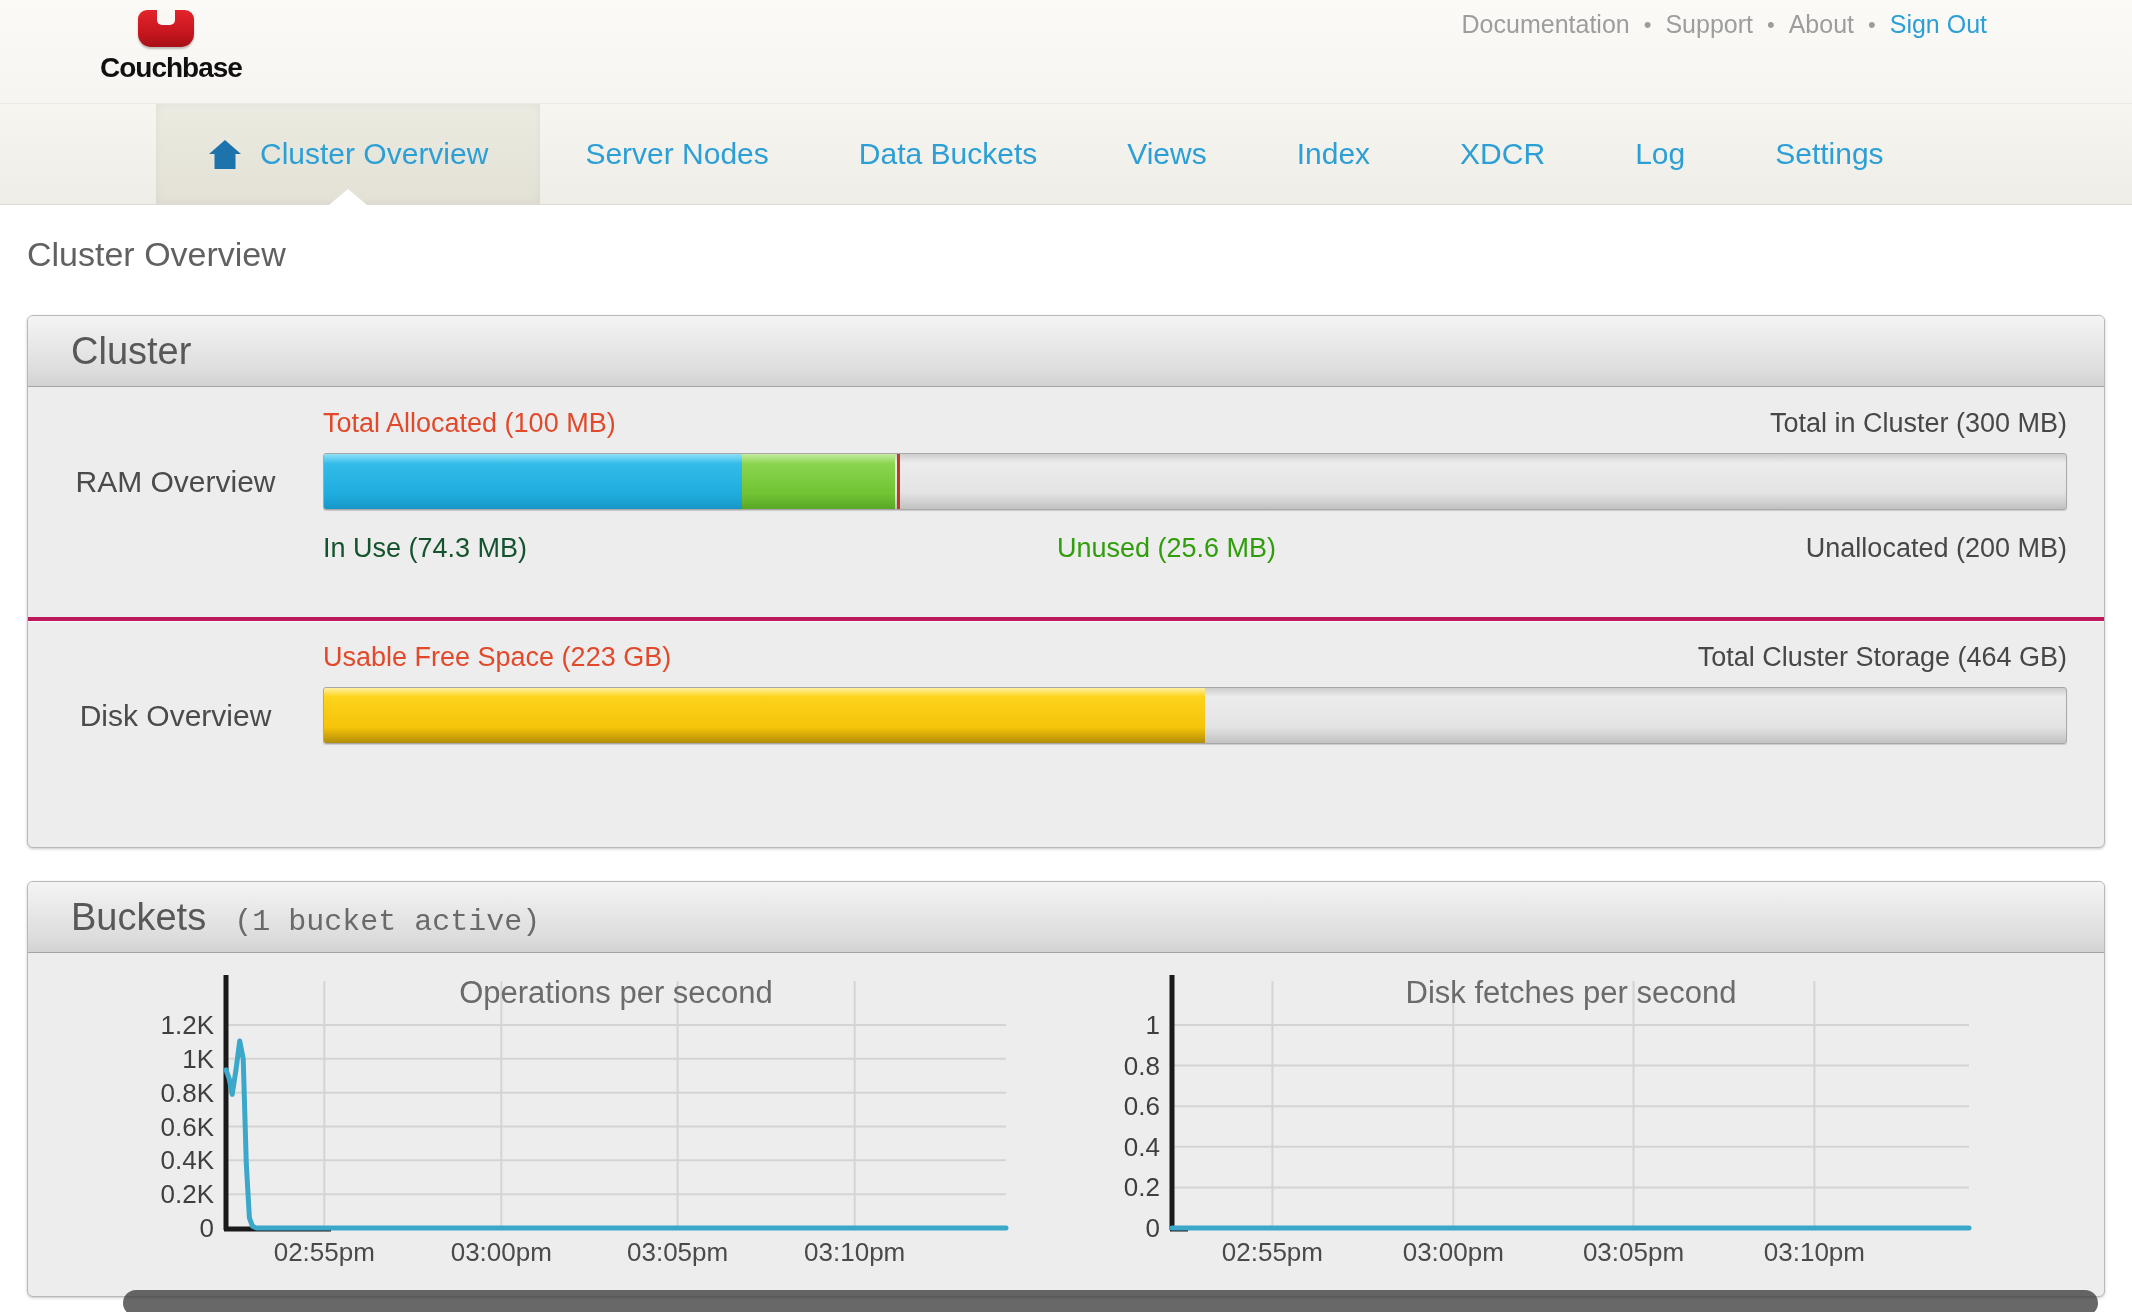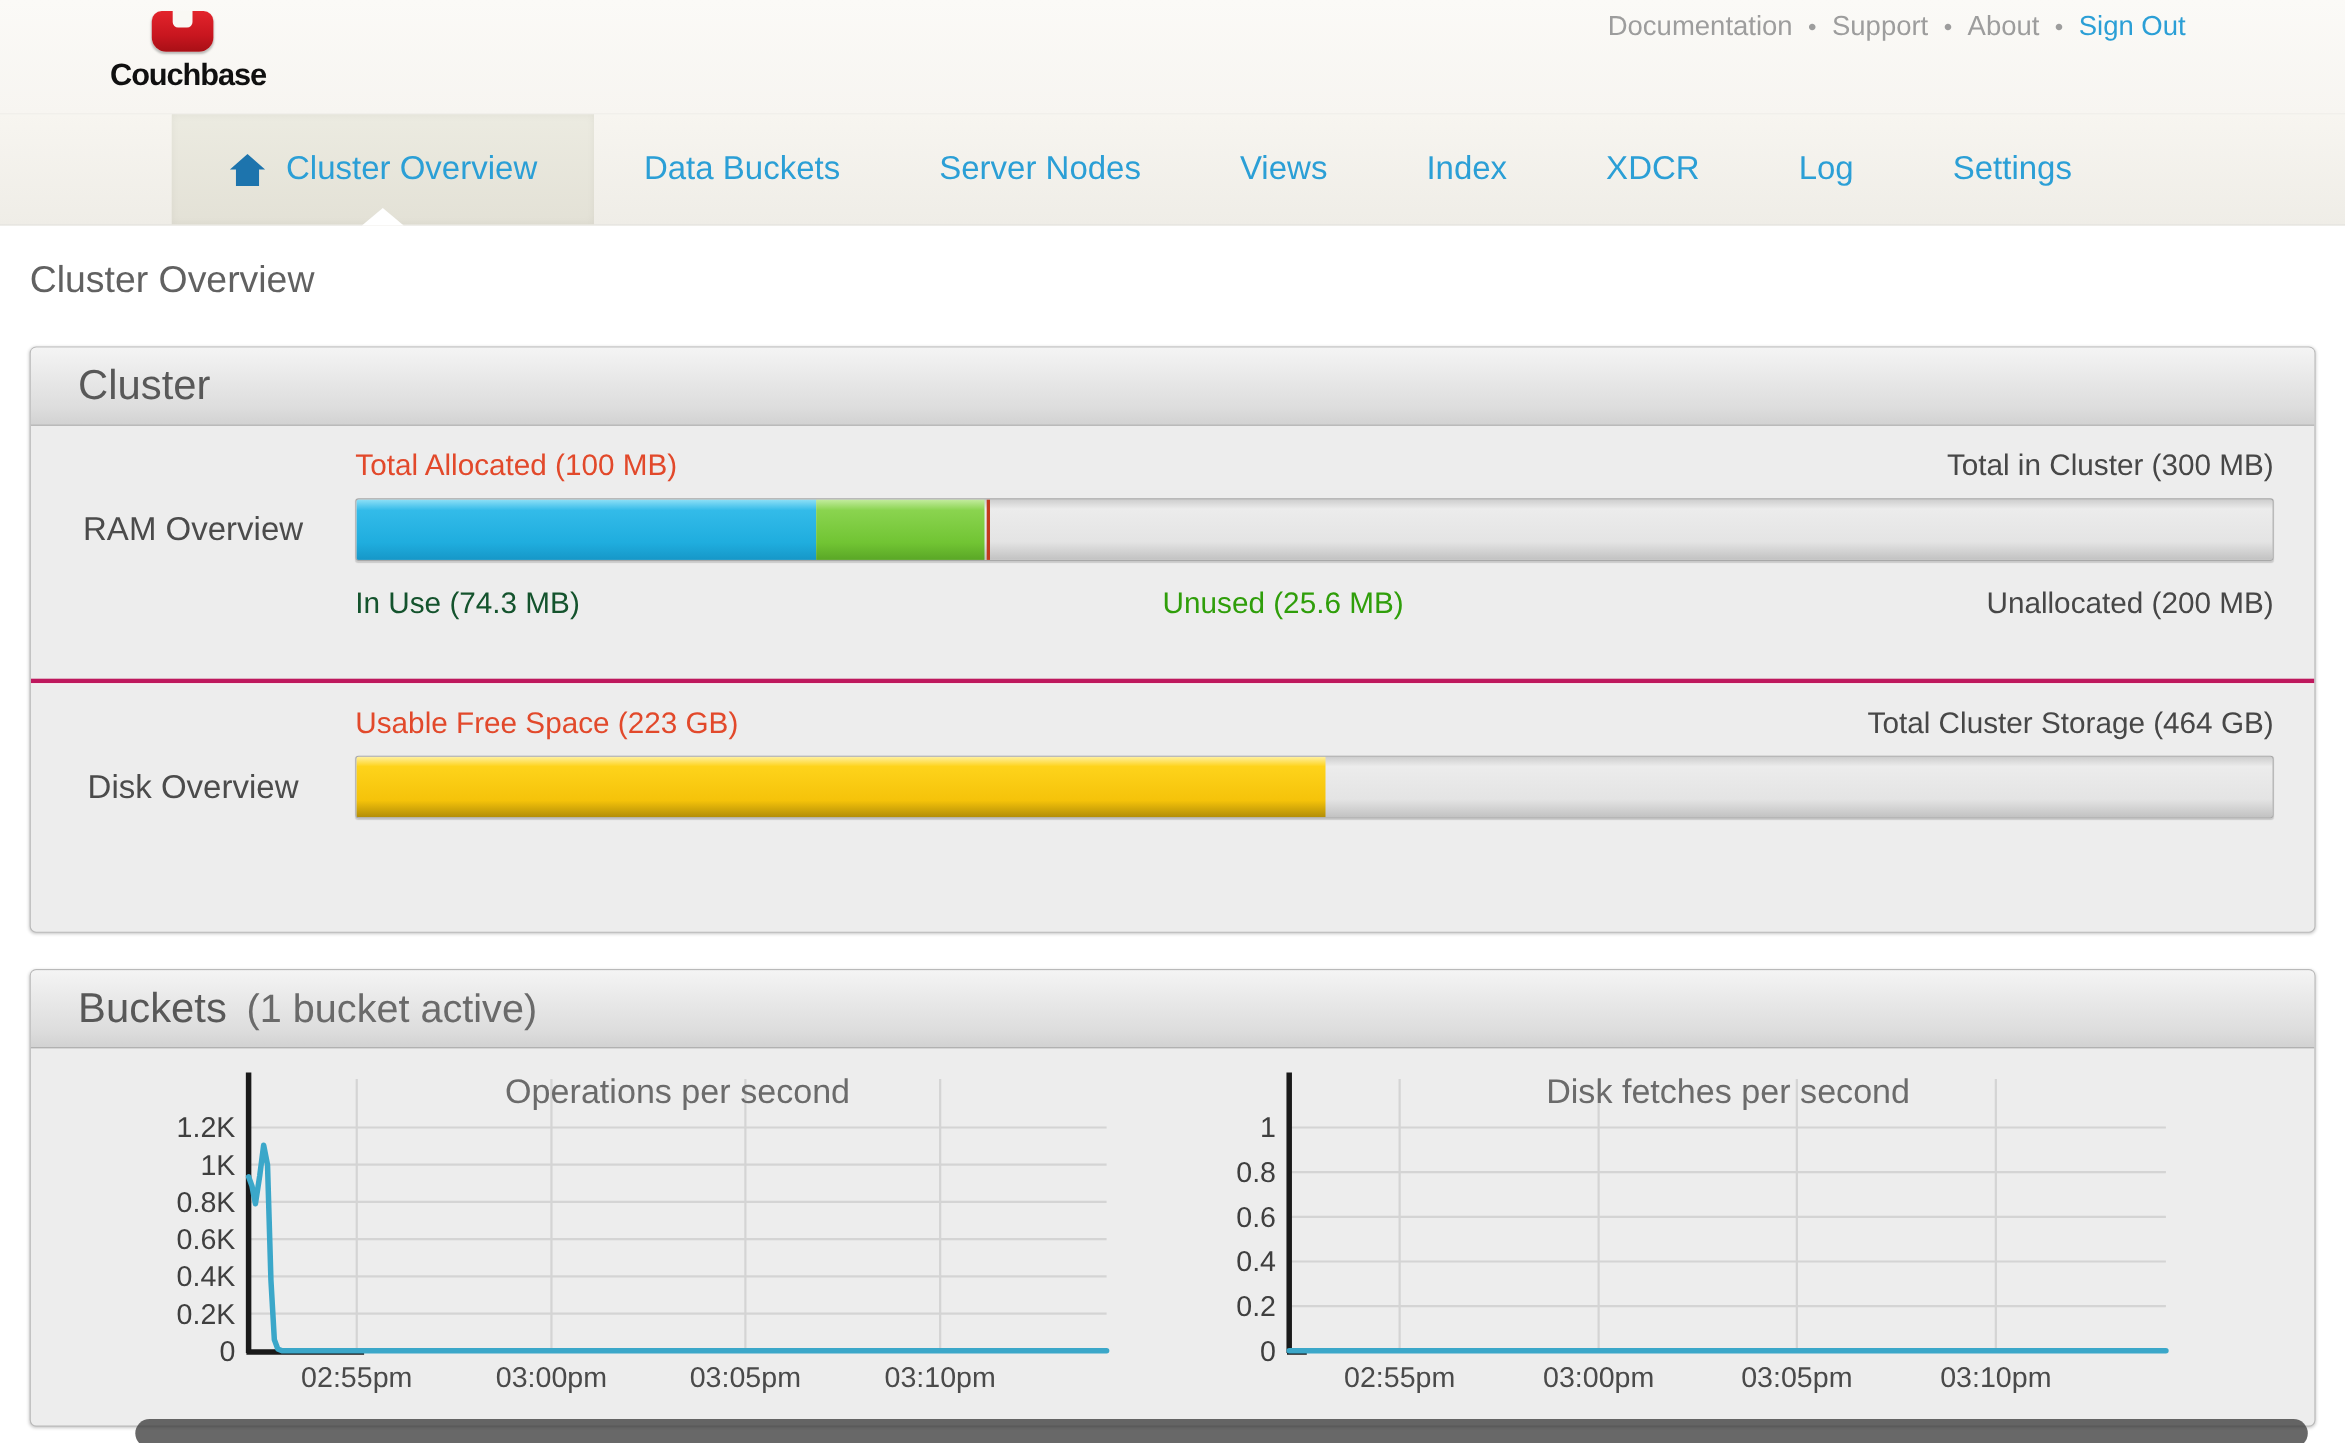--- a/index.html
+++ b/index.html
@@ -35,21 +35,21 @@
 
   
   main { padding:30px 27px 0 27px; }
   h1 { font-size:34px; font-weight:400; color:#616161; margin-bottom:33px; }
 
   .panel { border:1px solid #b9b9b9; border-radius:6px; background:#ededed;
            box-shadow:0 1px 3px rgba(0,0,0,.22); overflow:hidden;margin-top:41px; }
   .panel-header { height:71px; background:linear-gradient(180deg,#f4f4f4,#ddddDD 78%,#d2d2d2);
                   border-bottom:1px solid #a4a4a4; display:flex; align-items:baseline; padding:14px 0 0 43px; }
   .panel-header .ptitle { font-size:38px; color:#585858; }
-  .panel-header .psub { font-size:36px; color:#6a6a6a; margin-left:18px; }
+  .panel-header .psub { font-size:30px; color:#6a6a6a; margin-left:28px;font-family:Liberation Mono, monospace; }
 
   
   .res-row { padding:21px 37px 0 0; height:230px; }
   .res-row + .res-row { border-top:4px solid #be185d; box-shadow:inset 0 1px 0 #fafafa; }
   .row-top, .row-bottom { margin-left:295px; display:flex; justify-content:space-between; font-size:27px; height:30px; align-items:center; }
   .row-top { margin-bottom:15px; }
   .row-mid { display:flex; align-items:center; margin-bottom:23px; }
   .row-label { width:295px; text-align:center; font-size:30px; color:#4b4b4b; flex:none; }
   .lbl-red    { color:#e2492b; }
   .lbl-blue   { color:#14532d; }
@@ -106,24 +106,24 @@
       <div class="nav-tab active">
         <span class="home-icon">
           <svg width="34" height="31" viewBox="0 0 34 31">
             <path d="M17 1 L33 15 H27.5 V30 H6.5 V15 H1 Z" fill="#1d74ad"></path>
           </svg>
         </span>
         <span>Cluster Overview</span>
         <div class="notch"></div>
       </div>
       <div class="nav-tab">
+        <span>Server Nodes</span>
+      </div>
+      <div class="nav-tab">
         <span>Data Buckets</span>
-      </div>
-      <div class="nav-tab">
-        <span>Server Nodes</span>
       </div>
       <div class="nav-tab">
         <span>Views</span>
       </div>
       <div class="nav-tab">
         <span>Index</span>
       </div>
       <div class="nav-tab">
         <span>XDCR</span>
       </div>

